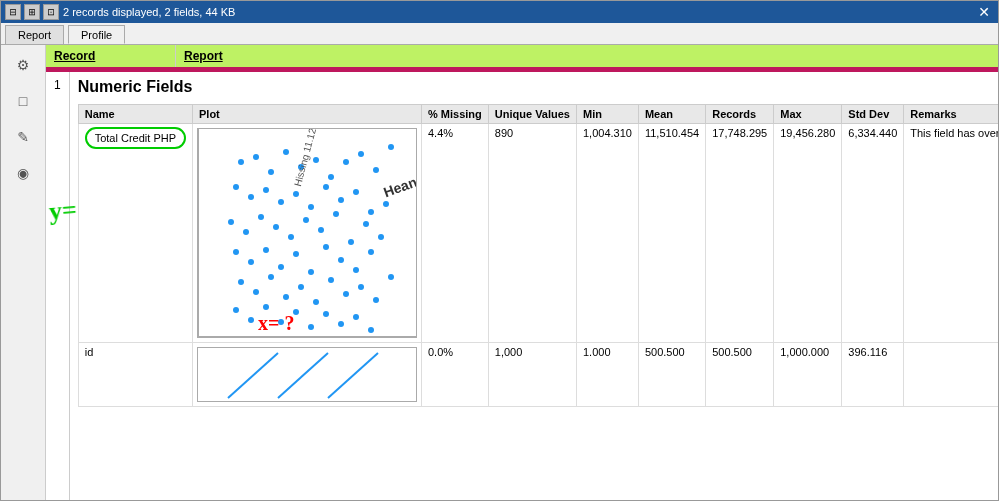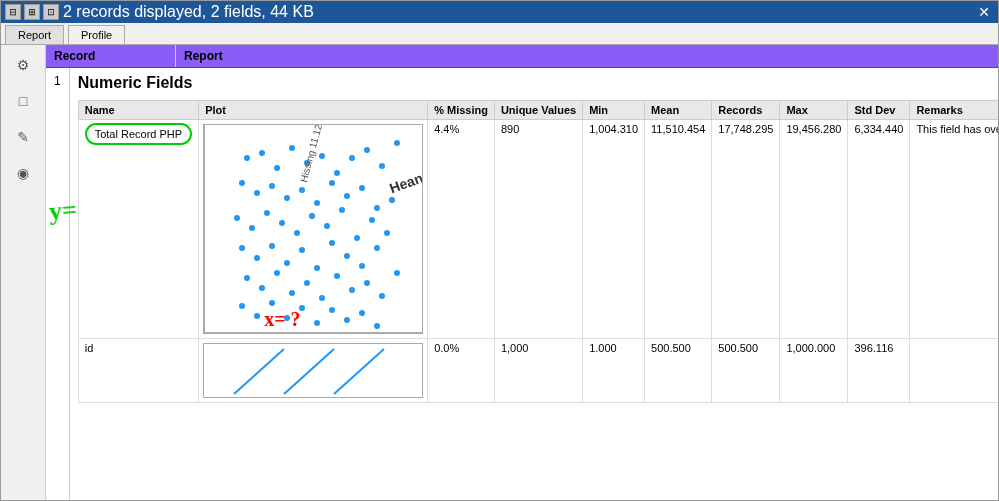--- a/index.html
+++ b/index.html
@@ -3,41 +3,41 @@
   <meta charset="utf-8">
   <style>
     * { margin: 0; padding: 0; box-sizing: border-box; }
     body { font-family: 'Segoe UI', Arial, sans-serif; font-size: 12px; background: #d4d0c8; width: 999px; height: 501px; overflow: hidden; }
     
     .window { width: 999px; height: 501px; background: #f0f0f0; border: 1px solid #999; display: flex; flex-direction: column; }
     
     .title-bar { background: #1e5799; height: 22px; display: flex; align-items: center; padding: 0 4px; gap: 4px; }
     .title-bar-icons { display: flex; gap: 3px; }
     .title-icon { width: 16px; height: 16px; background: #ccc; border: 1px solid #999; font-size: 9px; display: flex; align-items: center; justify-content: center; cursor: pointer; }
-    .title-status { color: white; font-size: 16px; }
+    .title-status { color: white; font-size: 11px; }
     .title-close { color: white; font-size: 14px; cursor: pointer; padding: 0 4px; }
     
     .tab-bar { background: #f0f0f0; display: flex; border-bottom: 1px solid #aaa; height: 22px; }
     .tab { padding: 3px 12px; font-size: 11px; cursor: pointer; border: 1px solid #aaa; border-bottom: none; background: #e0e0e0; margin-left: 4px; margin-top: 2px; }
     .tab.active { background: #f0f0f0; border-bottom: 1px solid #f0f0f0; font-weight: normal; }
     
     .toolbar { background: #f0f0f0; display: flex; align-items: center; height: 26px; padding: 2px 4px; border-bottom: 1px solid #ccc; gap: 4px; }
     .fields-dropdown { display: flex; align-items: center; gap: 2px; border: 1px solid #aaa; background: white; padding: 1px 4px; font-size: 11px; height: 20px; }
     .arrow-btn { width: 16px; height: 18px; background: #e0e0e0; border: 1px solid #aaa; display: flex; align-items: center; justify-content: center; cursor: pointer; font-size: 10px; }
     .nav-btn { width: 18px; height: 18px; background: #e0e0e0; border: 1px solid #aaa; display: flex; align-items: center; justify-content: center; cursor: pointer; font-size: 10px; }
     .records-display { background: #e8e8e8; border: 1px solid #aaa; padding: 1px 8px; font-size: 11px; height: 20px; display: flex; align-items: center; }
     
     .content-area { display: flex; flex: 1; overflow: hidden; }
     
     .left-sidebar { width: 45px; background: #f0f0f0; border-right: 1px solid #ccc; display: flex; flex-direction: column; padding: 4px 2px; gap: 4px; align-items: center; }
     .sidebar-icon { width: 32px; height: 32px; display: flex; align-items: center; justify-content: center; font-size: 16px; cursor: pointer; }
     
     .main-content { flex: 1; display: flex; flex-direction: column; overflow: hidden; }
     
-    .column-headers { display: flex; background: #8b5cf6; border-bottom: 1px solid #be185d; }
+    .column-headers { display: flex; background: #bef264; border-bottom: 5px solid #be185d; text-decoration: underline; }
     .col-record { width: 130px; padding: 4px 8px; font-weight: bold; font-size: 12px; border-right: 1px solid #ccc; }
     .col-report { flex: 1; padding: 4px 8px; font-weight: bold; font-size: 12px; }
     
     .table-area { flex: 1; overflow-y: auto; background: white; display: flex; }
     
     .record-col { width: 130px; border-right: 1px solid #ccc; background: white; padding: 6px 8px; font-size: 12px; }
     
     .report-col { flex: 1; padding: 6px 8px; }
     
     .section-title { font-size: 16px; font-weight: bold; margin-bottom: 8px; }
@@ -110,21 +110,21 @@
                 <th>Max</th>
                 <th>Std Dev</th>
                 <th>Remarks</th>
               </tr>
             </thead>
             <tbody>
 
               <tr>
                 <td style="position:relative; min-width:100px;">
                   <span style="border: 2px solid #00cc00; border-radius: 18px; display:inline-block; padding: 3px 8px; font-size:11px;">
-                    <span>Total Record PHP</span>
+                    <span>Total Credit PHP</span>
                   </span>
                 </td>
                 <td style="padding:4px; vertical-align:top; position:relative;">
 
                   <div class="scatter-plot" style="position:relative;">
 
                     <div style="position:absolute; left:75px; top:20px; transform:rotate(-75deg); font-size:10px; color:#555; white-space:nowrap; z-index:5;">Hissing 11.122</div>
 
                     <div style="position:absolute; left:185px; top:50px; transform:rotate(-20deg); font-size:14px; font-weight:bold; color:#333; z-index:5;">Hean</div>
 

